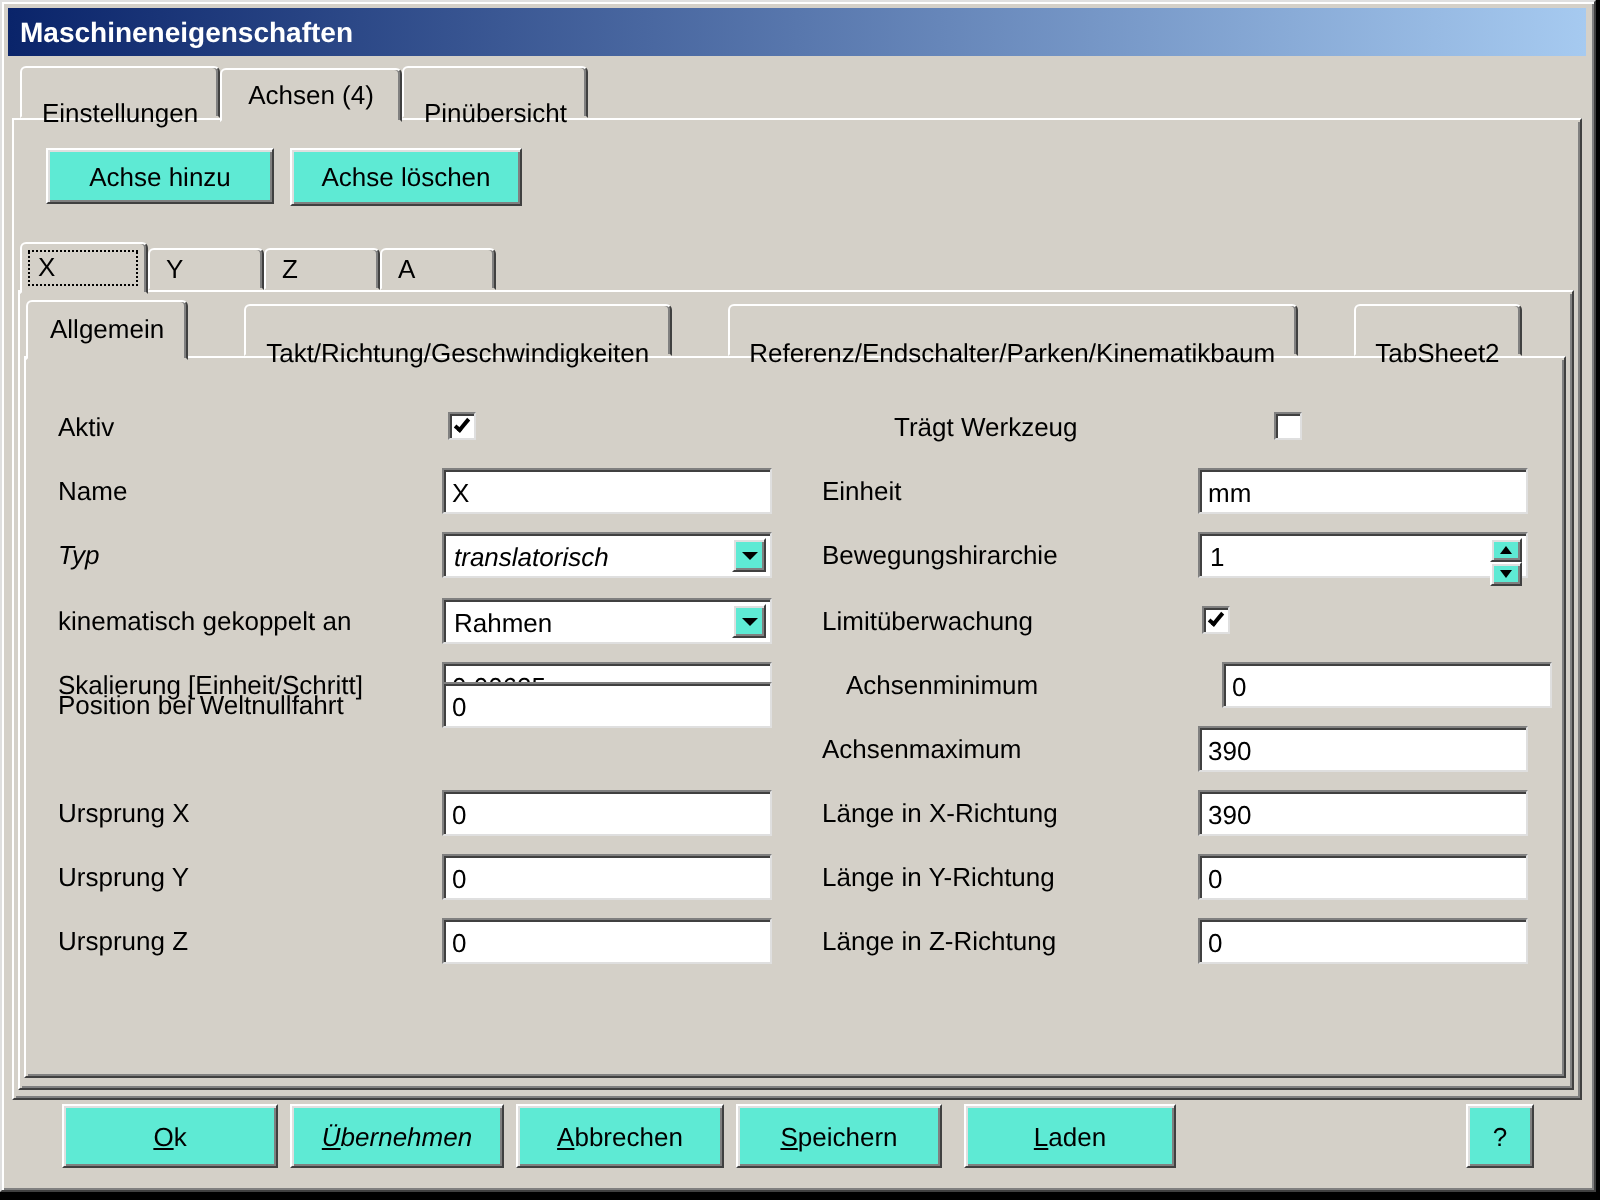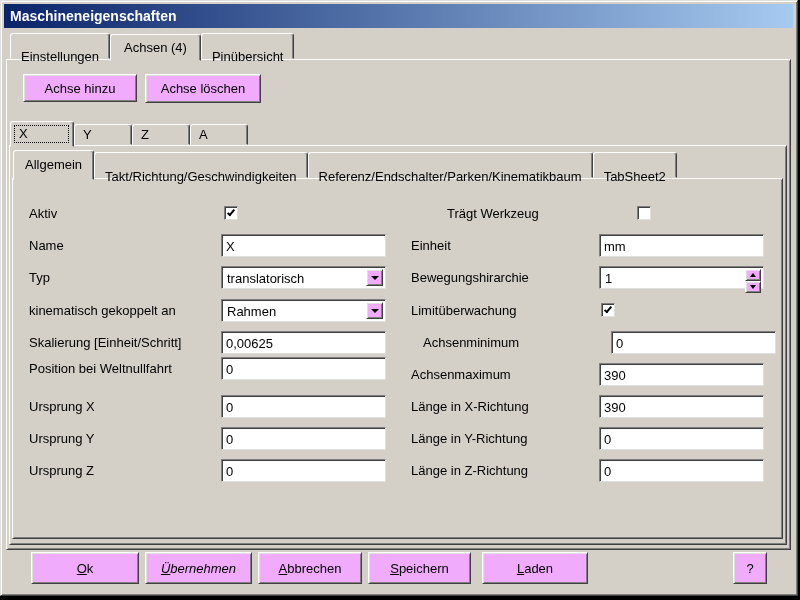--- a/index.html
+++ b/index.html
@@ -9,21 +9,21 @@
   .window { position:absolute; left:0; top:0; width:798px; height:596px; background:#d4d0c8;
             border:1px solid; border-color:#dfdfdf #404040 #404040 #dfdfdf;
             box-shadow: inset 1px 1px 0 #fff, inset -1px -1px 0 #808080; }
   .titlebar { position:absolute; left:3px; top:3px; right:4px; height:24px;
               background:linear-gradient(to right,#0a246a,#a6caf0);
               color:#fff; font-weight:bold; font-size:14px; line-height:24px; padding-left:6px; }
   
   .raised { border:1px solid; border-color:#fff #404040 #404040 #fff;
             box-shadow: inset 1px 1px 0 #d4d0c8, inset -1px -1px 0 #808080; background:#d4d0c8; }
   .btn3d  { border:1px solid; border-color:#fff #404040 #404040 #fff;
-            box-shadow: inset 1px 1px 0 #dfdfdf, inset -1px -1px 0 #808080; background:#f0abfc;
+            box-shadow: inset 1px 1px 0 #dfdfdf, inset -1px -1px 0 #808080; background:#5eead4;
             font-family:"Liberation Sans", sans-serif; font-size:13px; color:#000; cursor:default; }
   .sunken { border:1px solid; border-color:#808080 #dfdfdf #dfdfdf #808080;
             box-shadow: inset 1px 1px 0 #404040, inset -1px -1px 0 #fff; background:#fff; }
   
   .strip { position:absolute; display:flex; align-items:flex-end; }
   .tab { height:23px; line-height:22px; padding:12px 10px; background:#d4d0c8; margin-bottom:2px;
          border:1px solid; border-color:#fff #404040 transparent #fff;
          box-shadow: inset -1px 0 0 #808080; border-radius:3px 3px 0 0; white-space:nowrap; position:relative; }
   .tab.active { margin-bottom:0; z-index:5; }
   .focusrect { position:absolute; left:3px; top:3px; right:4px; bottom:3px; border:1px dotted #000; }
@@ -91,21 +91,21 @@
       <div class="tab" style="height:21px; line-height:20px; min-width:58px; padding:0 8px; text-align:left;">
         <span>Z</span>
       </div>
       <div class="tab" style="height:21px; line-height:20px; min-width:58px; padding:0 8px; text-align:left;">
         <span>A</span>
       </div>
     </div>
 
     <div class="page raised" style="left:8px; right:10px; top:144px; bottom:50px; z-index:2;"></div>
 
-    <div class="strip" style="left:12px; top:149px; height:30px; z-index:4;">
+    <div class="strip" style="left:12px; top:149px; height:30px; z-index:4;gap:28px;">
       <div class="tab active" style="height:30px; line-height:27px; padding:0 11px;">
         <span>Allgemein</span>
       </div>
       <div class="tab" style="height:25px; line-height:24px;">
         <span>Takt/Richtung/Geschwindigkeiten</span>
       </div>
       <div class="tab" style="height:25px; line-height:24px;">
         <span>Referenz/Endschalter/Parken/Kinematikbaum</span>
       </div>
       <div class="tab" style="height:25px; line-height:24px;">
@@ -120,21 +120,21 @@
       <div class="cb sunken" style="left:195px;">
         <span class="checkmark"></span>
       </div>
     </div>
 
     <div class="frow" style="left:28px; width:357px; top:233px; z-index:4;">
       <span class="lbl">Name</span>
       <input class="ctl field sunken" value="X" style="">
     </div>
 
-    <div class="frow" style="left:28px; width:357px; top:265px; z-index:4;">
+    <div class="frow" style="left:28px; width:357px; top:265px; z-index:4;font-style:italic;">
       <span class="lbl">Typ</span>
       <div class="ctl combo sunken">
         <span class="val">translatorisch</span>
         <div class="dd-btn btn3d">
           <span class="arr-down"></span>
         </div>
       </div>
     </div>
 
     <div class="frow" style="left:28px; width:357px; top:298px; z-index:4;">
@@ -145,21 +145,21 @@
           <span class="arr-down"></span>
         </div>
       </div>
     </div>
 
     <div class="frow" style="left:28px; width:357px; top:330px; z-index:4;">
       <span class="lbl">Skalierung [Einheit/Schritt]</span>
       <input class="ctl field sunken" value="0,00625" style="">
     </div>
 
-    <div class="frow" style="left:28px; width:357px; top:356px; z-index:4;">
+    <div class="frow" style="left:28px; width:357px; top:340px; z-index:4;">
       <span class="lbl">Position bei Weltnullfahrt</span>
       <input class="ctl field sunken" value="0" style="">
     </div>
 
     <div class="frow" style="left:28px; width:357px; top:394px; z-index:4;">
       <span class="lbl">Ursprung X</span>
       <input class="ctl field sunken" value="0" style="">
     </div>
 
     <div class="frow" style="left:28px; width:357px; top:426px; z-index:4;">

